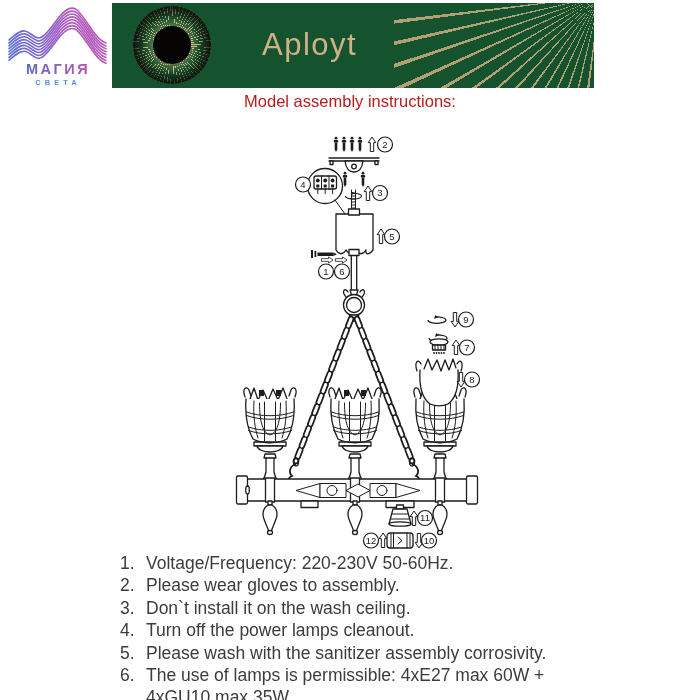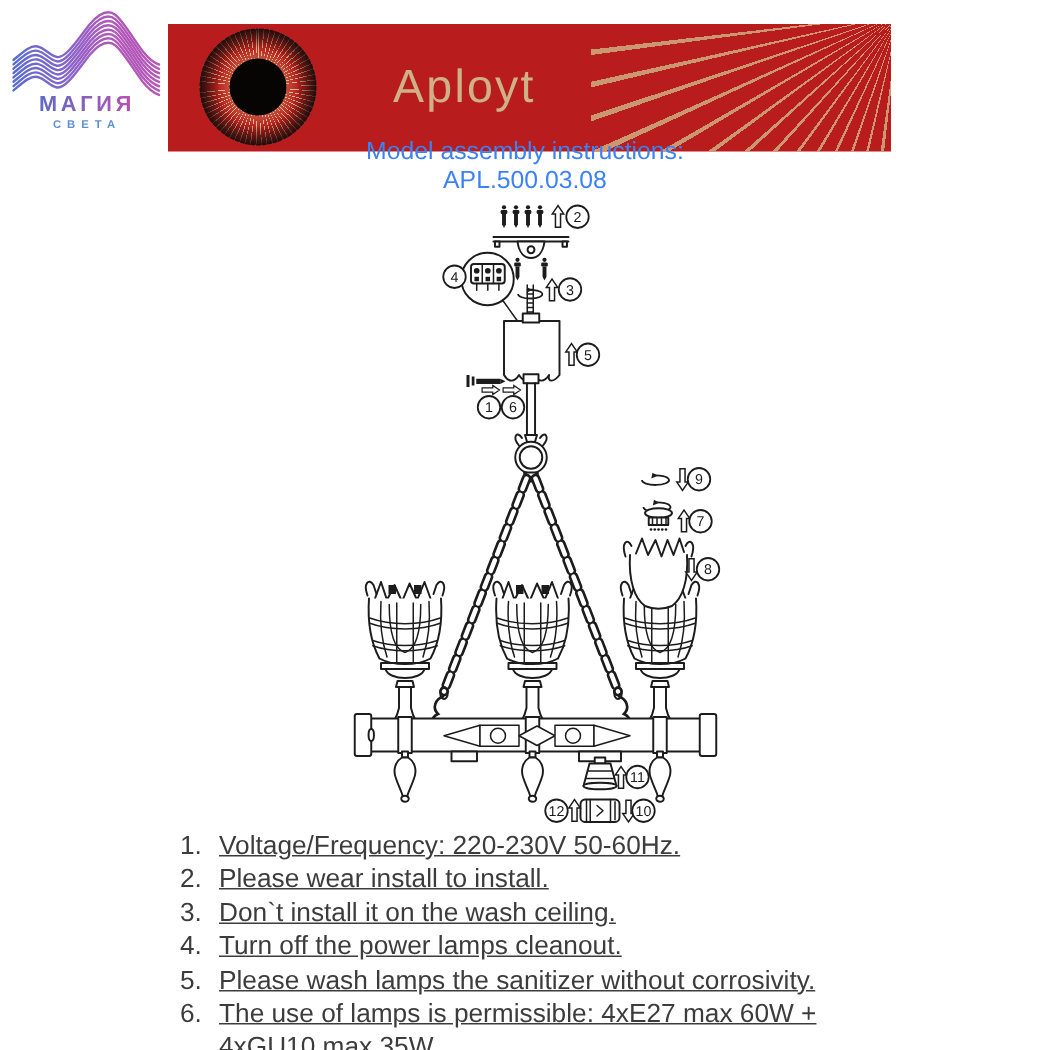--- a/index.html
+++ b/index.html
@@ -5,48 +5,48 @@
   html,body{margin:0;padding:0;}
   body{width:700px;height:700px;background:#ffffff;font-family:"Liberation Sans","DejaVu Sans",sans-serif;position:relative;overflow:hidden;color:#3d3d3d;}
   .page{position:absolute;inset:0;}
 
   
   .store-logo{position:absolute;left:6px;top:0;width:104px;height:88px;}
   .store-logo svg{width:100%;height:100%;}
   .logo-line1{font-size:14.5px;letter-spacing:2.5px;font-weight:bold;text-anchor:middle;}
   .logo-line2{font-size:7.5px;letter-spacing:4px;font-weight:bold;text-anchor:middle;fill:#5d8fd8;}
 
-  .banner{position:absolute;left:112px;top:16px;width:482px;height:85px;background:#b91c1c;overflow:hidden;}
+  .banner{position:absolute;left:112px;top:3px;width:482px;height:85px;background:#14532d;overflow:hidden;}
   .sunburst{position:absolute;left:21px;top:3px;width:78px;height:78px;border-radius:50%;
     background:repeating-conic-gradient(#d7b88a 0deg 1deg, rgba(0,0,0,0) 1deg 5.5deg);}
   .sunburst::before{content:'';position:absolute;inset:0;border-radius:50%;
     background:radial-gradient(circle, rgba(12,10,8,0) 46%, #0c0a08 74%);}
   .sunburst::after{content:'';position:absolute;left:50%;top:50%;width:38px;height:38px;transform:translate(-50%,-50%);
     border-radius:50%;background:#070503;box-shadow:0 0 9px 3px rgba(224,193,138,.45);}
   .brand{position:absolute;left:150px;top:24px;font-size:31px;letter-spacing:1.5px;color:#cfb187;}
   .rays{position:absolute;right:0;top:0;width:200px;height:85px;
     background:repeating-conic-gradient(from 187deg at 103% -8%, rgba(205,173,128,.85) 0deg 1deg, rgba(0,0,0,0) 1deg 5.8deg);}
 
   
-  .title{position:absolute;left:0;top:92px;width:700px;text-align:center;font-size:16.5px;line-height:19px;color:#3b82f6;}
+  .title{position:absolute;left:0;top:92px;width:700px;text-align:center;font-size:16.5px;line-height:19px;color:#b91c1c;}
 
   
   .diagram{position:absolute;left:0;top:130px;width:700px;height:424px;}
   .s{stroke:#1c1c1c;stroke-width:1.3;fill:none;stroke-linecap:round;stroke-linejoin:round;}
   .sf{stroke:#1c1c1c;stroke-width:1.3;fill:#ffffff;stroke-linejoin:round;}
   .df{fill:#1c1c1c;stroke:none;}
   .thin{stroke-width:1;}
   .plabel circle{fill:#ffffff;stroke:#1c1c1c;stroke-width:1.2;}
   .plabel text{font-size:9.5px;text-anchor:middle;fill:#1c1c1c;}
 
   
   .instructions{position:absolute;left:120px;top:552px;width:460px;font-size:17.5px;line-height:22.4px;color:#3c3c3c;}
   .ins-row{display:flex;}
   .ins-num{width:26px;flex:0 0 26px;}
-  .ins-text{width:418px;text-decoration:underline;}
+  .ins-text{width:418px;}
 </style>
 </head>
 <body>
 
 <div class="page">
 
   <div class="store-logo">
     <svg viewBox="0 0 100 88">
       <defs>
         <linearGradient id="lg-wave" gradientUnits="userSpaceOnUse" x1="5" y1="62" x2="95" y2="2">
@@ -76,21 +76,20 @@
   </div>
 
   <div class="banner">
     <div class="sunburst"></div>
     <div class="brand">Aployt</div>
     <div class="rays"></div>
   </div>
 
   <div class="title">
     <div>Model assembly instructions:</div>
-    <div>APL.500.03.08</div>
   </div>
 
   <svg class="diagram" viewBox="0 130 700 424">
     <defs>
       <path id="arr" d="M-1.7,14.5 L-1.7,5.6 L-3.8,5.6 L0,0 L3.8,5.6 L1.7,5.6 L1.7,14.5 Z" fill="#ffffff" stroke="#1c1c1c" stroke-width="1"></path>
       <g id="screwv">
         <circle cx="0" cy="1.2" r="1.4" fill="#1c1c1c"></circle>
         <rect x="-2.2" y="3" width="4.4" height="2.6" rx="0.8" fill="#1c1c1c"></rect>
         <path d="M-1.3,5.6 L-1.3,12.5 L0,15 L1.3,12.5 L1.3,5.6 Z" fill="#1c1c1c"></path>
       </g>
@@ -327,33 +326,33 @@
       </g>
   </svg>
 
   <div class="instructions">
     <div class="ins-row">
         <span class="ins-num">1.</span>
         <span class="ins-text">Voltage/Frequency: 220-230V 50-60Hz.</span>
       </div>
     <div class="ins-row">
         <span class="ins-num">2.</span>
-        <span class="ins-text">Please wear install to install.</span>
+        <span class="ins-text">Please wear gloves to assembly.</span>
       </div>
     <div class="ins-row">
         <span class="ins-num">3.</span>
         <span class="ins-text">Don`t install it on the wash ceiling.</span>
       </div>
     <div class="ins-row">
         <span class="ins-num">4.</span>
         <span class="ins-text">Turn off the power lamps cleanout.</span>
       </div>
     <div class="ins-row">
         <span class="ins-num">5.</span>
-        <span class="ins-text">Please wash lamps the sanitizer without corrosivity.</span>
+        <span class="ins-text">Please wash with the sanitizer assembly corrosivity.</span>
       </div>
     <div class="ins-row">
         <span class="ins-num">6.</span>
         <span class="ins-text">The use of lamps is permissible: 4xE27 max 60W + 4xGU10 max 35W.</span>
       </div>
   </div>
 
 </div>
 
 </body></html>

